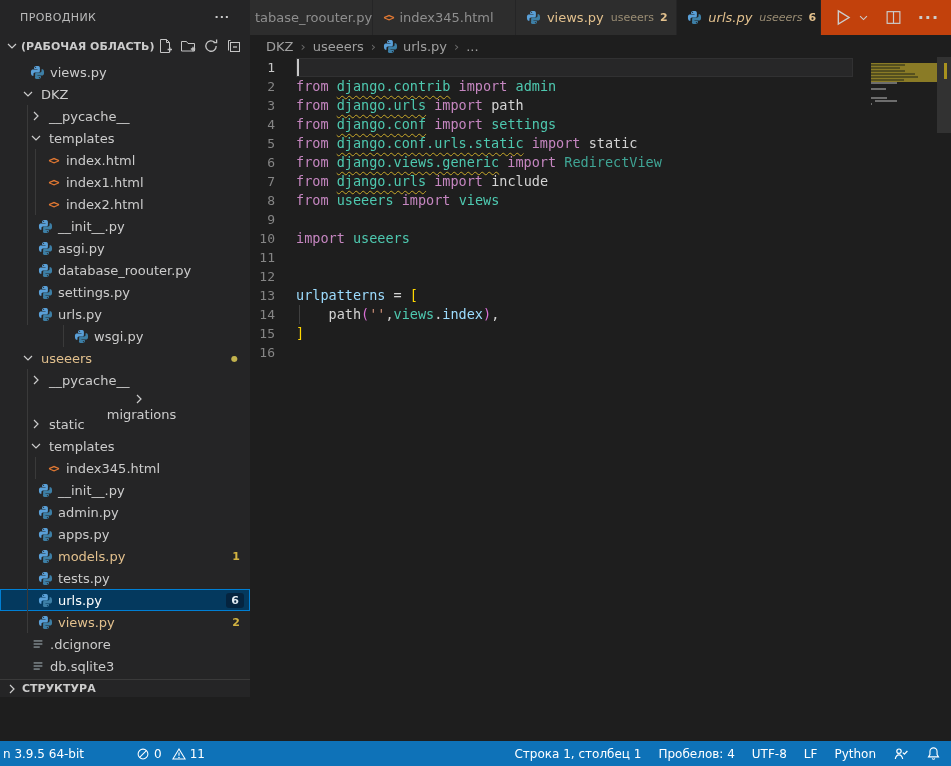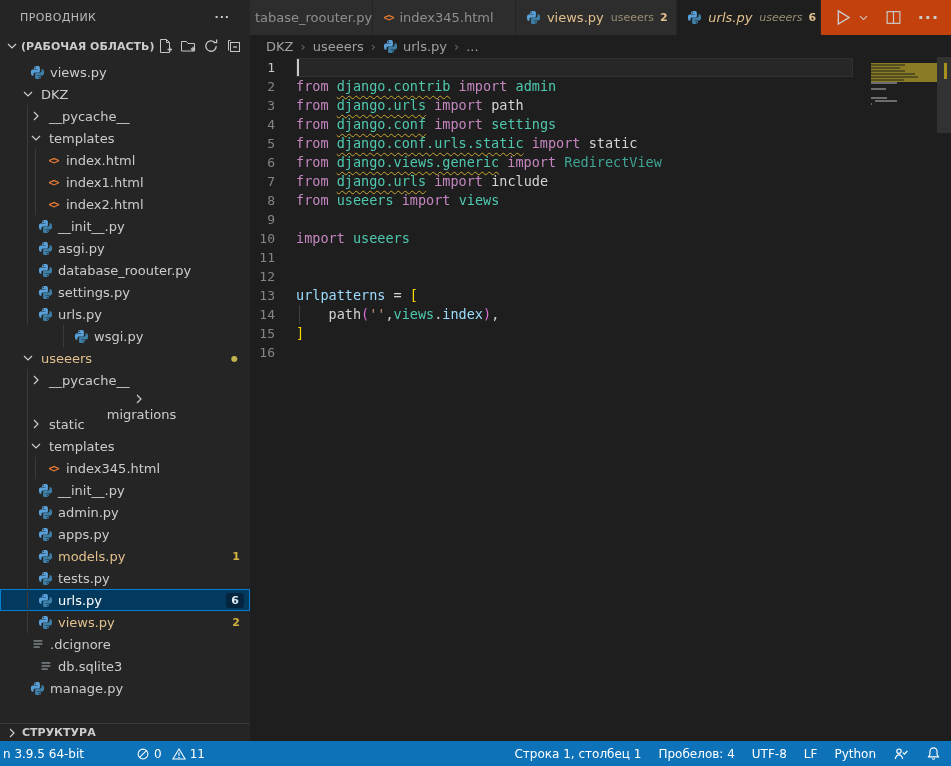--- a/index.html
+++ b/index.html
@@ -1,17 +1,17 @@
 <!DOCTYPE html>
 <html><head>
 <meta charset="utf-8">
 <style>
   * { box-sizing: border-box; margin: 0; padding: 0; }
   body { background:#141414; font-family:"DejaVu Sans", sans-serif; }
-  .app { width:951px; height:766px; overflow:hidden; display:flex; flex-direction:column; background:#1e1e1e; }
+  .app { width:951px; height:766px; overflow:hidden; display:flex; flex-direction:column; background:#1e1e1e;gap:44px; }
   .main { flex:1; display:flex; min-height:0; }
 
   
   .sidebar { width:250px; min-width:250px; background:#252526; display:flex; flex-direction:column; color:#cccccc; }
   .sb-title { height:35px; display:flex; align-items:center; padding:0 20px; font-size:11px; letter-spacing:.4px; color:#bbbbbb; }
   .sb-title-more { margin-left:auto; color:#cccccc; font-weight:700; letter-spacing:1px; cursor:pointer; }
   .ws-header { height:22px; display:flex; align-items:center; font-size:11px; font-weight:700; color:#cccccc; padding:0 8px 0 4px; }
   .ws-label { margin-left:1px; white-space:nowrap; overflow:hidden; }
   .ws-actions { margin-left:auto; display:flex; gap:7px; align-items:center; }
   .ws-actions span { display:flex; cursor:pointer; }
@@ -400,21 +400,21 @@
               <svg width="14" height="14" viewBox="0 0 16 16">
                 <g stroke="#8a9499" stroke-width="1.5">
                   <line x1="3" y1="4.5" x2="13" y2="4.5"></line>
                   <line x1="3" y1="8" x2="13" y2="8"></line>
                   <line x1="3" y1="11.5" x2="10" y2="11.5"></line>
                 </g>
               </svg>
             </span>
             <span class="tlabel">.dcignore</span>
           </div>
-          <div class="trow" style="padding-left: 28px;">
+          <div class="trow" style="padding-left: 20px;">
             <span class="fspacer"></span>
             <span class="ticon">
               <svg width="14" height="14" viewBox="0 0 16 16">
                 <g stroke="#8a9499" stroke-width="1.5">
                   <line x1="3" y1="4.5" x2="13" y2="4.5"></line>
                   <line x1="3" y1="8" x2="13" y2="8"></line>
                   <line x1="3" y1="11.5" x2="10" y2="11.5"></line>
                 </g>
               </svg>
             </span>

